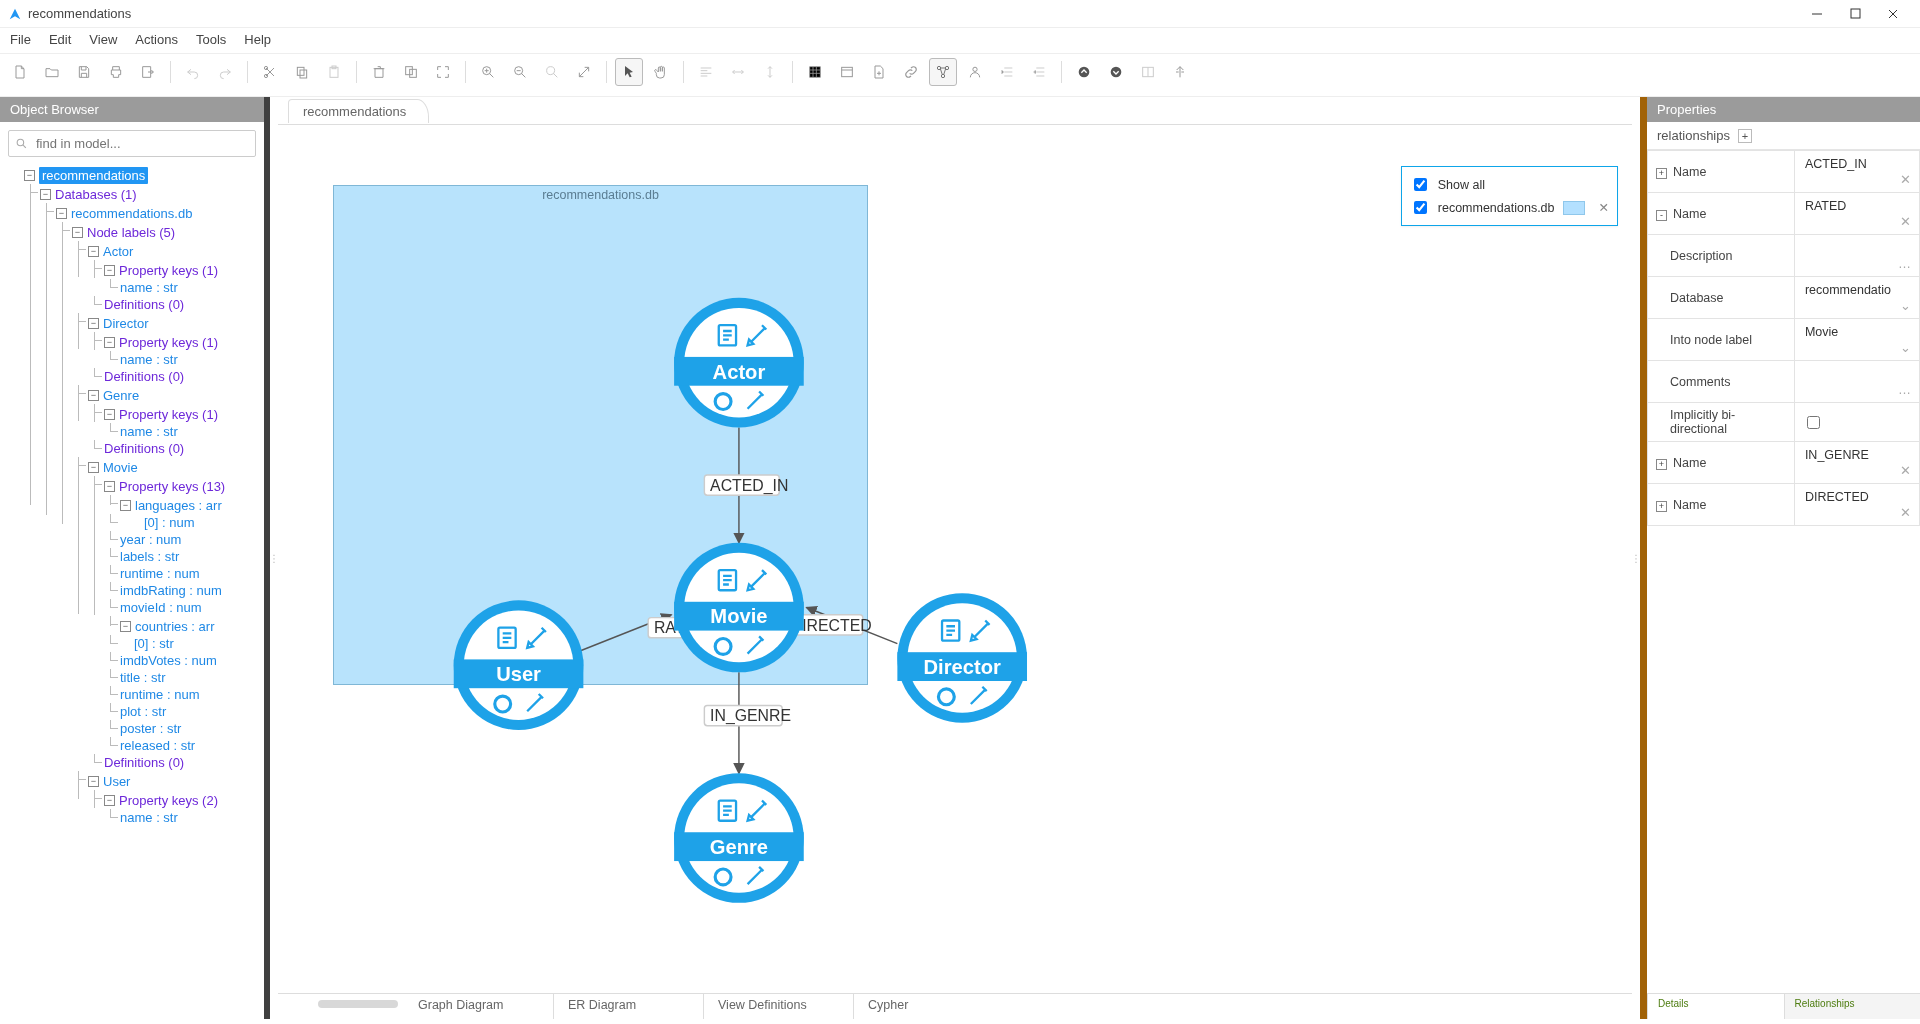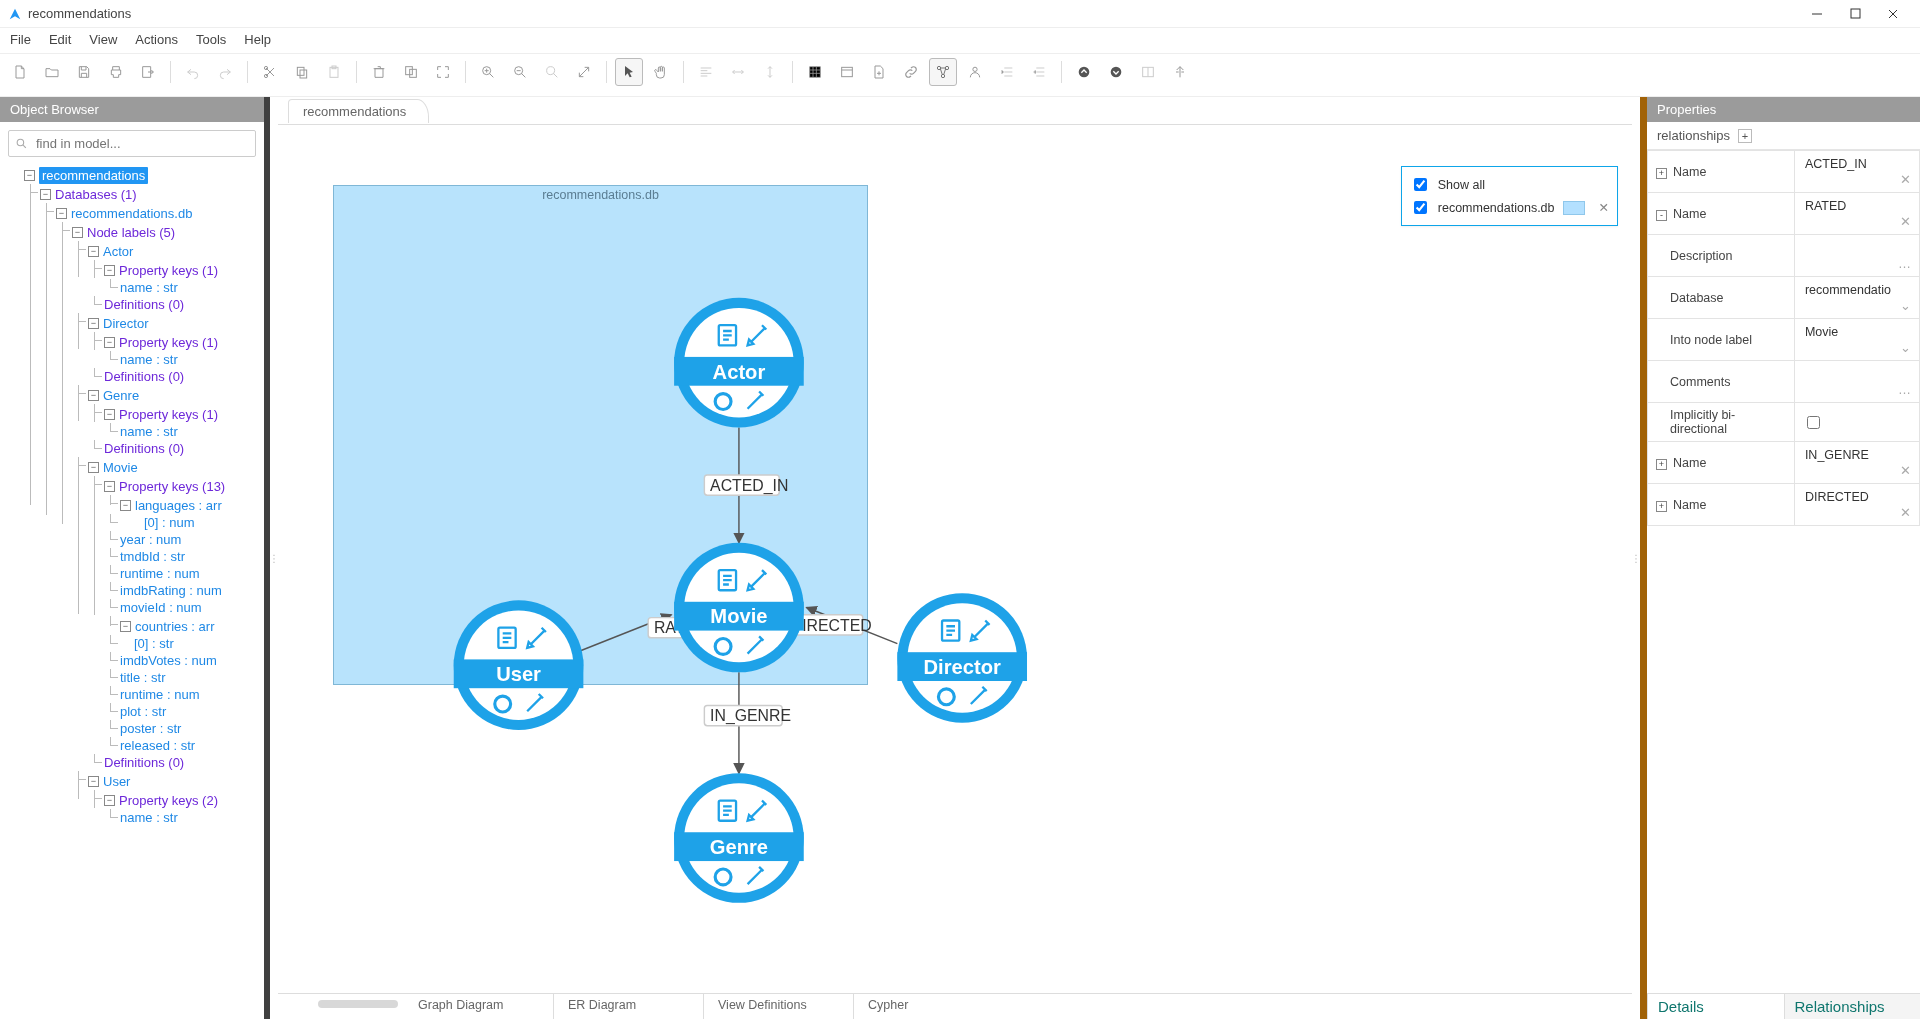--- a/index.html
+++ b/index.html
@@ -55,21 +55,21 @@
   .crumb { display:flex; align-items:center; gap:8px; padding:6px 10px; border-bottom:1px solid #e5e5e5; color:#555;}
   .crumb .plus { border:1px solid #bbb; width:14px; height:14px; line-height:12px; text-align:center; font-size:11px;}
   .propgrid { width:100%; border-collapse:collapse; }
   .propgrid td { border:1px solid #e3e3e3; padding:5px 8px; font-size:12.5px; vertical-align:middle;}
   .propgrid td:first-child { width:54%; color:#444; }
   .propgrid td.indent { padding-left:22px;}
   .propgrid .exp { display:inline-block; width:11px; height:11px; border:1px solid #888; font-size:9px; line-height:9px; text-align:center; margin-right:6px;}
   .propgrid input[type=text]{ border:none; width:100%; font-size:12.5px; color:#333; background:transparent;}
   .propgrid .clr { float:right; color:#aaa; cursor:pointer; font-size:13px;}
   .right .spacer { flex:1; }
-  .right .tabs { display:flex; border-top:1px solid #ddd; height:26px; font-size:15px; color:#0f766e;margin-top:44px;}
+  .right .tabs { display:flex; border-top:1px solid #ddd; height:26px; font-size:10px; color:#4d7c0f;margin-top:44px;}
   .right .tabs div { flex:1; padding:4px 10px; border-left:1px solid #ddd;}
   .right .tabs div.active { background:#f4f4f4;}
   .gutter-dots { width:8px; display:flex; align-items:center; justify-content:center; color:#bbb; font-size:10px;}
   .icon { width:16px; height:16px; }
 </style>
 </head>
 <body>
 
 <div class="titlebar">
   <svg class="logo" viewBox="0 0 24 24">
@@ -405,21 +405,21 @@
                                       <span class="expander">−</span>
                                       <span class="lnk">languages : arr</span>
                                     </span></li>
                                   <li><span class="tnode" style="margin-left:24px">
                                       <span class="lnk">[0] : num</span>
                                     </span></li>
                                   <li><span class="tnode">
                                       <span class="lnk">year : num</span>
                                     </span></li>
                                   <li><span class="tnode">
-                                      <span class="lnk">tmdbId : str</span>
+                                      <span class="lnk">labels : str</span>
                                     </span></li>
                                   <li><span class="tnode">
                                       <span class="lnk">runtime : num</span>
                                     </span></li>
                                   <li><span class="tnode">
                                       <span class="lnk">imdbRating : num</span>
                                     </span></li>
                                   <li><span class="tnode">
                                       <span class="lnk">movieId : num</span>
                                     </span></li>

